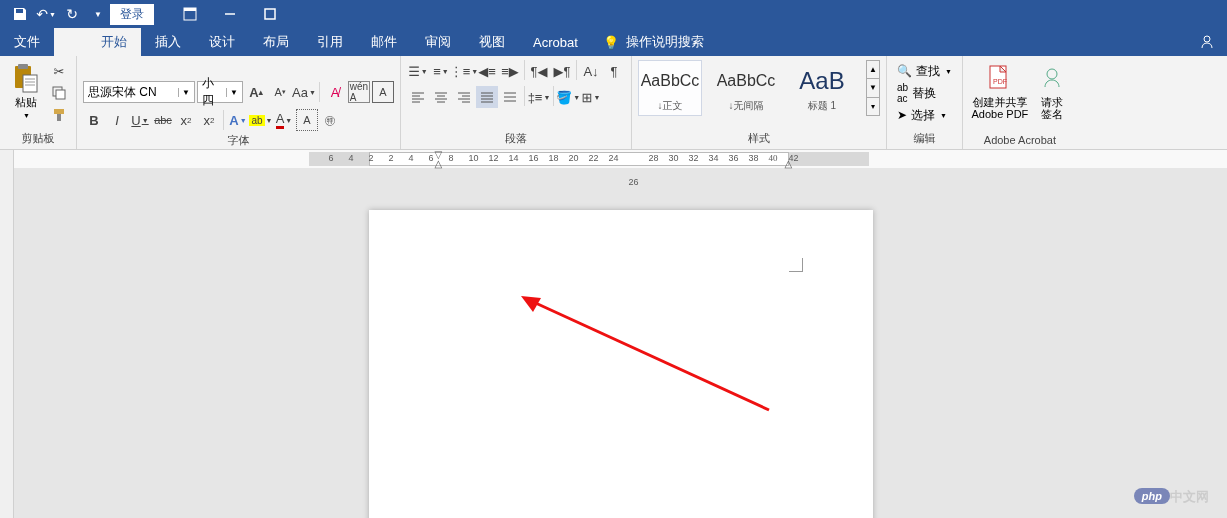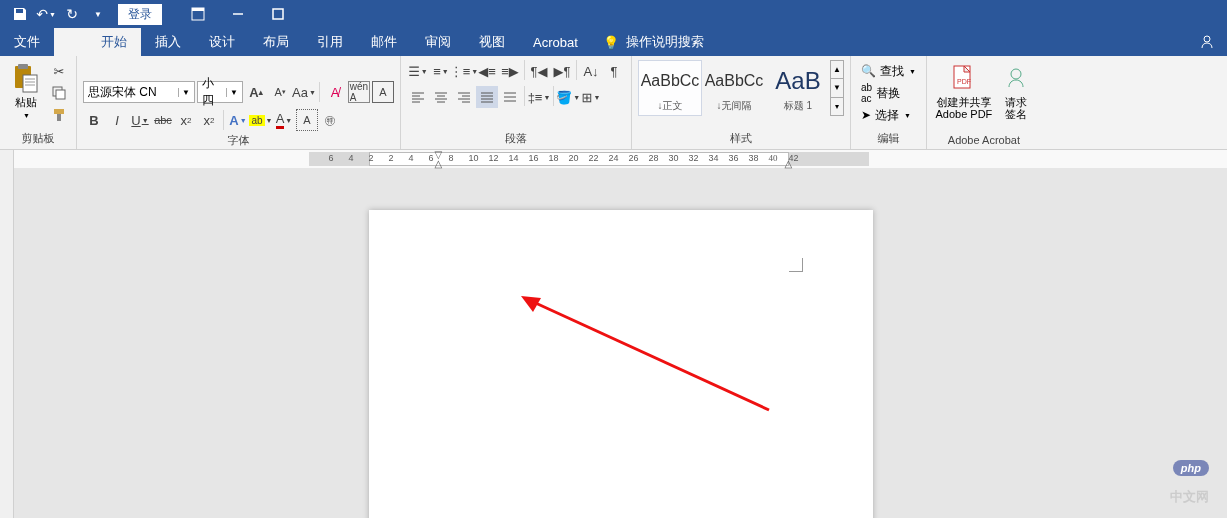--- a/index.html
+++ b/index.html
@@ -4,21 +4,21 @@
   <style>
     * { box-sizing: border-box; margin: 0; padding: 0; font-family: "Microsoft YaHei", "SimSun", sans-serif; }
     body { background: #e6e6e6; width: 1227px; height: 518px; overflow: hidden; position: relative; }
     
     
     .titlebar { background: #2b579a; height: 28px; display: flex; align-items: center; color: white; font-size: 12px; }
     .qat { display: flex; align-items: center; gap: 2px; padding-left: 8px; }
     .qat-btn { width: 24px; height: 24px; display: flex; align-items: center; justify-content: center; cursor: pointer; font-size: 14px; }
     .title-center { flex: 1; text-align: center; }
     .title-right { display: flex; align-items: center; gap: 0; padding-right: 8px; }
-    .login-btn { background: white; color: #2b579a; padding: 2px 10px; font-size: 12px; cursor: pointer; margin-right: 16px; margin-left: 8px; }
+    .login-btn { background: white; color: #2b579a; padding: 2px 10px; font-size: 12px; cursor: pointer; margin-right: 16px; }
     .win-btn { width: 40px; height: 28px; display: flex; align-items: center; justify-content: center; cursor: pointer; }
     
     
     .tabs { background: #2b579a; height: 28px; display: flex; align-items: stretch; color: white; font-size: 13px; }
     .tab { padding: 0 14px; display: flex; align-items: center; cursor: pointer; }
     .tab.active { background: #f3f3f3; color: #2b579a; padding-left: 47px; }
     .tellme { display: flex; align-items: center; gap: 6px; padding-left: 12px; }
     .tabs-right { margin-left: auto; padding-right: 12px; display: flex; align-items: center; }
     
     
@@ -34,21 +34,21 @@
     .small-col { display: flex; flex-direction: column; gap: 0; }
     .small-btn { width: 22px; height: 22px; display: flex; align-items: center; justify-content: center; cursor: pointer; font-size: 13px; color: #444; }
     .combo { height: 22px; border: 1px solid #ababab; background: white; display: flex; align-items: center; font-size: 12px; padding: 0 4px; cursor: pointer; }
     .combo-dd { border-left: 1px solid #ababab; padding-left: 3px; margin-left: 3px; font-size: 8px; }
     
     .font-row1 { display: flex; gap: 2px; margin-bottom: 4px; align-items: center; }
     .font-row2 { display: flex; gap: 1px; align-items: center; }
     .para-rows { display: flex; flex-direction: column; gap: 4px; }
     .para-row { display: flex; gap: 1px; }
     
-    .style-gallery { display: flex; gap: 0; }
+    .style-gallery { display: flex; gap: 12px; }
     .style-item { width: 64px; height: 56px; border: 1px solid transparent; display: flex; flex-direction: column; align-items: center; justify-content: center; cursor: pointer; padding: 2px; }
     .style-item.selected { border-color: #d0d7e5; background: #fdfdfe; }
     .style-preview { font-size: 16px; flex: 1; display: flex; align-items: center; color: #333; }
     .style-preview.big { font-size: 24px; color: #1f3864; }
     .style-name { font-size: 10px; color: #555; }
     .style-scroll { display: flex; flex-direction: column; width: 14px; border: 1px solid #ababab; }
     .style-scroll div { flex: 1; display: flex; align-items: center; justify-content: center; font-size: 8px; cursor: pointer; border-bottom: 1px solid #ababab; }
     
     .edit-item { display: flex; align-items: center; gap: 4px; height: 22px; padding: 0 4px; cursor: pointer; font-size: 12px; }
     
@@ -65,21 +65,21 @@
     
     .page-bg { position: absolute; top: 18px; left: 0; right: 0; bottom: 0; display: flex; justify-content: center; padding-top: 42px; }
     .page { width: 504px; background: white; box-shadow: 0 0 6px rgba(0,0,0,0.25); position: relative; height: 600px; }
     .margin-mark { position: absolute; width: 14px; height: 14px; border-left: 1px solid #999; border-bottom: 1px solid #999; }
     .margin-mark.tr { right: 70px; top: 48px; border-left: none; border-right: 1px solid #999; }
     
     .highlight-box { position: absolute; left: 58px; top: 58px; width: 98px; height: 38px; border: 4px solid #e11; display: flex; align-items: center; padding-left: 8px; font-size: 12px; font-family: SimSun; }
     .arrow-svg { position: absolute; left: 150px; top: 80px; }
     
     
-    .watermark { position: absolute; right: 18px; bottom: 12px; display: flex; align-items: flex-end; gap: 12px; color: #ccc; font-size: 13px; font-weight: bold; flex-direction: column; }
+    .watermark { position: absolute; right: 18px; bottom: 12px; display: flex; align-items: flex-start; gap: 0; color: #ccc; font-size: 13px; font-weight: bold; }
     .php-badge { background: #7a86b8; color: white; border-radius: 10px; padding: 2px 8px; font-size: 11px; font-style: italic; }
     
     .dd-arrow { font-size: 7px; margin-left: 1px; }
     .sep { width: 1px; background: #d4d4d4; margin: 0 2px; height: 20px; }
     svg.icon { width: 16px; height: 16px; }
   </style>
 </head>
 <body>
 
 <div class="titlebar">
@@ -375,21 +375,21 @@
           <span class="ruler-tick" style="left: 60px;">6</span>
           <span class="ruler-tick" style="left: 80px;">8</span>
           <span class="ruler-tick" style="left: 100px;">10</span>
           <span class="ruler-tick" style="left: 120px;">12</span>
           <span class="ruler-tick" style="left: 140px; text-align: right;">14</span>
           <span class="ruler-tick" style="left: 160px;">16</span>
           <span class="ruler-tick" style="left: 180px;">18</span>
           <span class="ruler-tick" style="left: 200px;">20</span>
           <span class="ruler-tick" style="left: 220px;">22</span>
           <span class="ruler-tick" style="left: 240px;">24</span>
-          <span class="ruler-tick" style="left: 260px;">26</span>
+          <span class="ruler-tick" style="left: 260px; margin-top: 24px;">26</span>
           <span class="ruler-tick" style="left: 280px;">28</span>
           <span class="ruler-tick" style="left: 300px;">30</span>
           <span class="ruler-tick" style="left: 320px;">32</span>
           <span class="ruler-tick" style="left: 340px;">34</span>
           <span class="ruler-tick" style="left: 360px;">36</span>
           <span class="ruler-tick" style="left: 380px;">38</span>
           <span class="ruler-tick" style="left: 400px; font-family: Liberation Serif, serif;">40</span>
           <span class="ruler-tick" style="left: 420px;">42</span>
         </div>
     </div>

